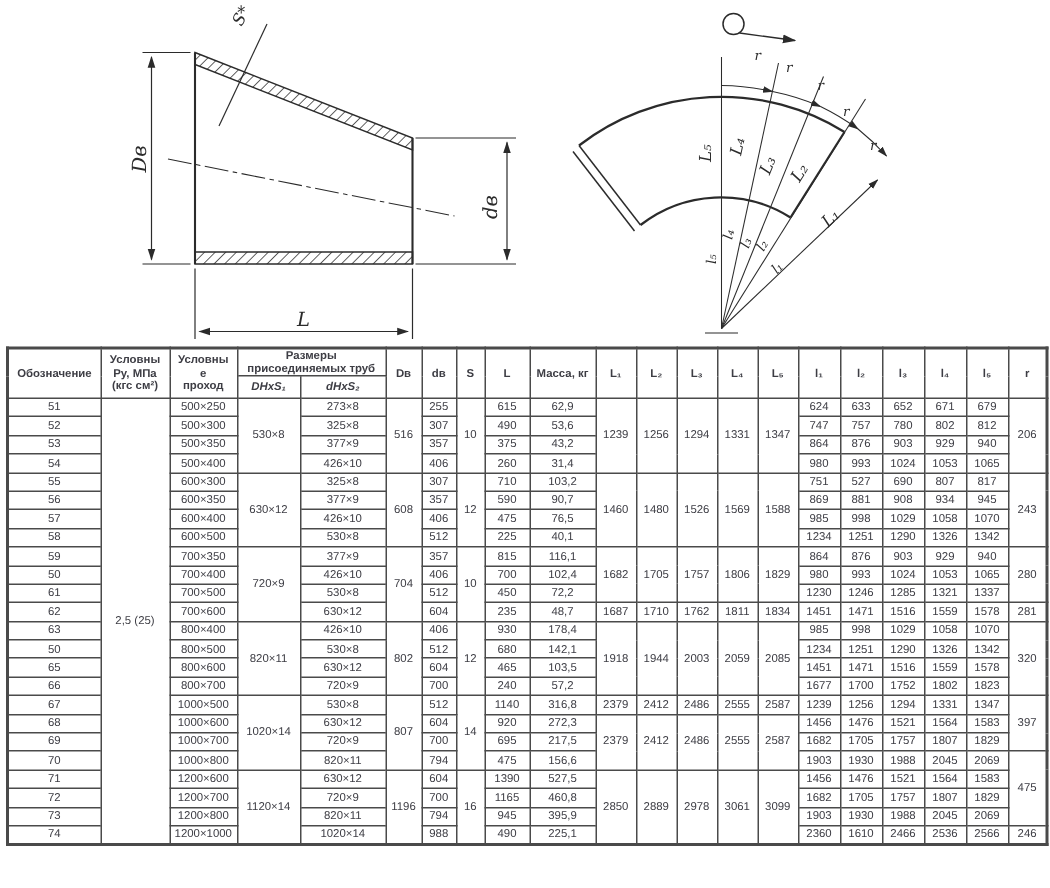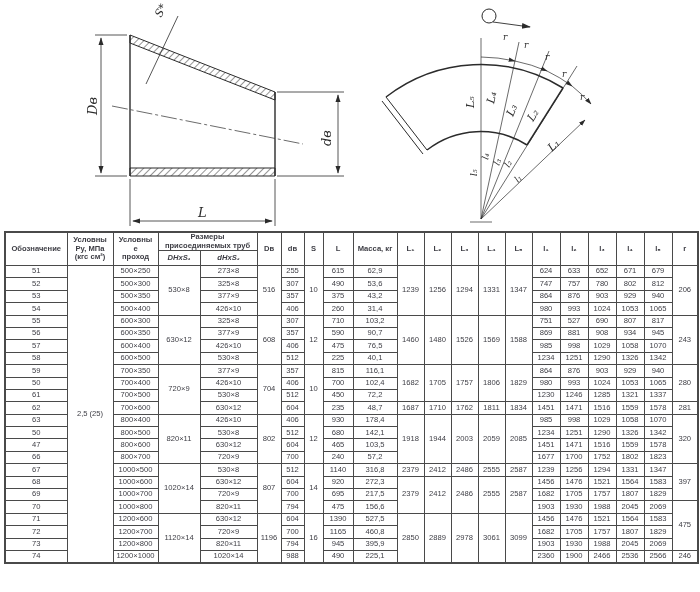--- a/index.html
+++ b/index.html
@@ -394,21 +394,21 @@
             <td>512</td>
             <td>680</td>
             <td>142,1</td>
             <td>1234</td>
             <td>1251</td>
             <td>1290</td>
             <td>1326</td>
             <td>1342</td>
           </tr>
           <tr>
-            <td>47</td>
+            <td>65</td>
             <td>800×600</td>
             <td>630×12</td>
             <td>604</td>
             <td>465</td>
             <td>103,5</td>
             <td>1451</td>
             <td>1471</td>
             <td>1516</td>
             <td>1559</td>
             <td>1578</td>
@@ -541,21 +541,21 @@
             <td>2069</td>
           </tr>
           <tr>
             <td>74</td>
             <td>1200×1000</td>
             <td>1020×14</td>
             <td>988</td>
             <td>490</td>
             <td>225,1</td>
             <td>2360</td>
-            <td>1900</td>
+            <td>1610</td>
             <td>2466</td>
             <td>2536</td>
             <td>2566</td>
             <td rowspan="1">246</td>
           </tr>
         </tbody>
     </table>
   </div>
 </div>
 

